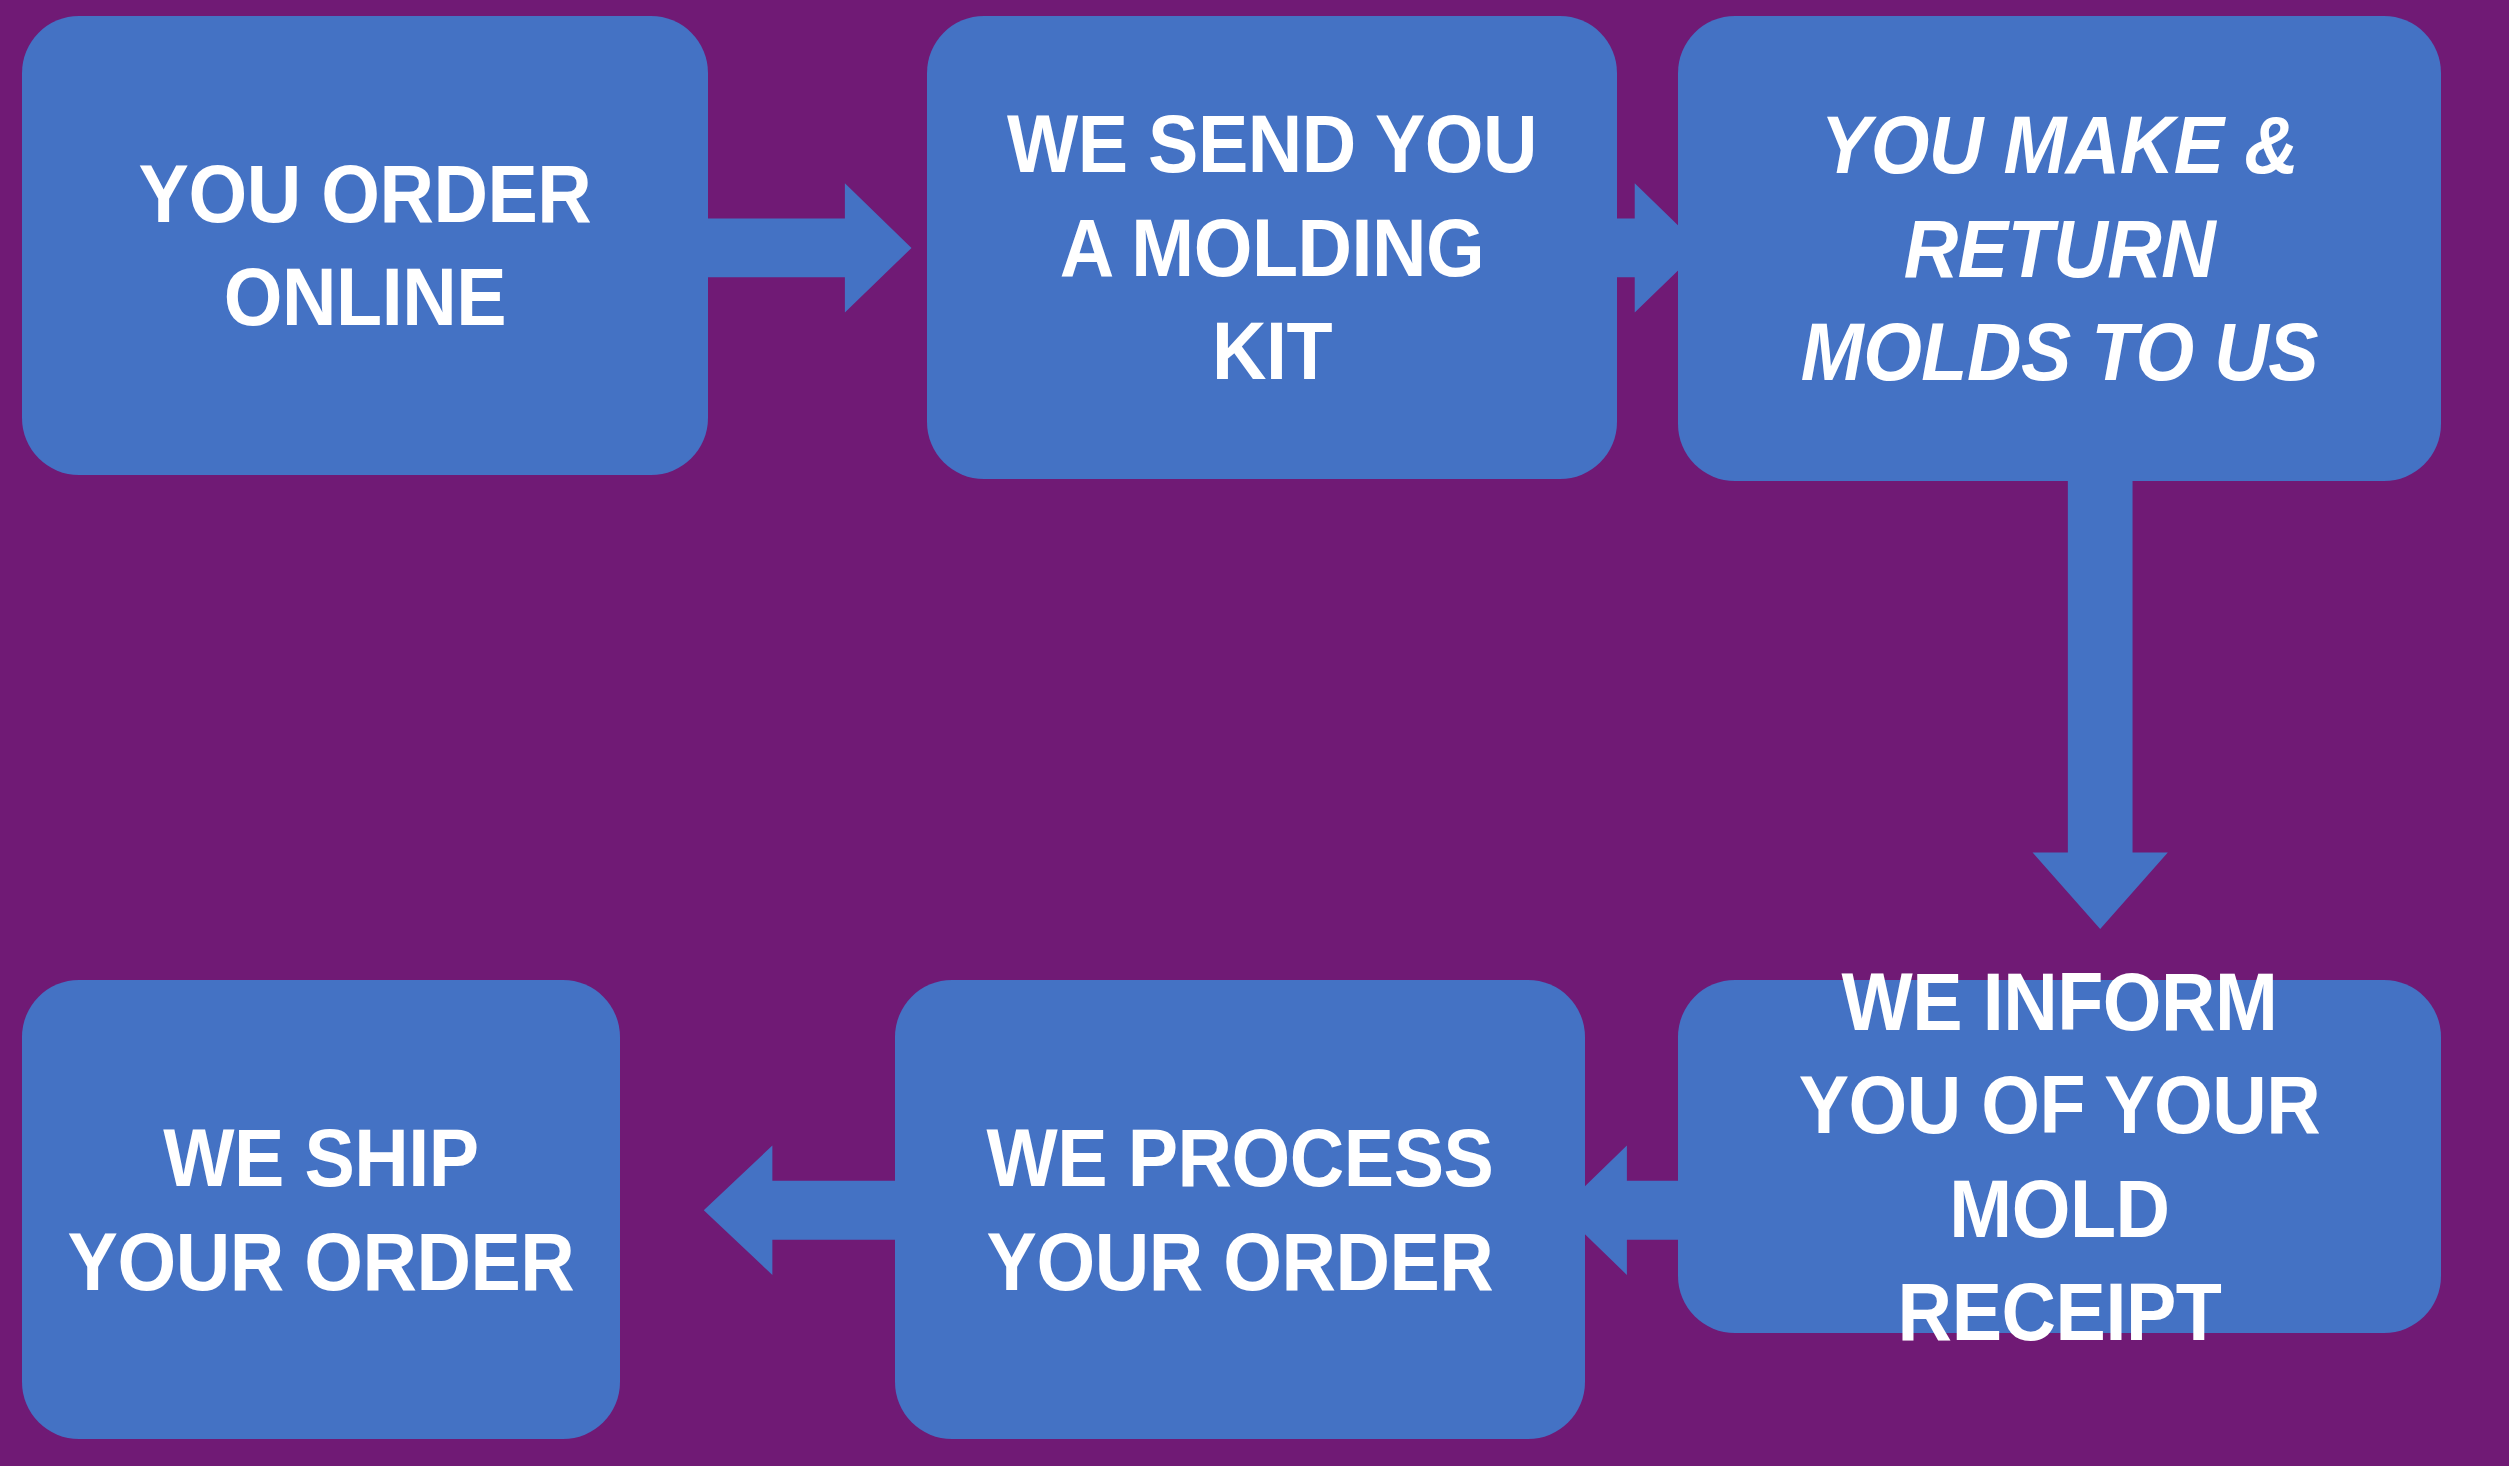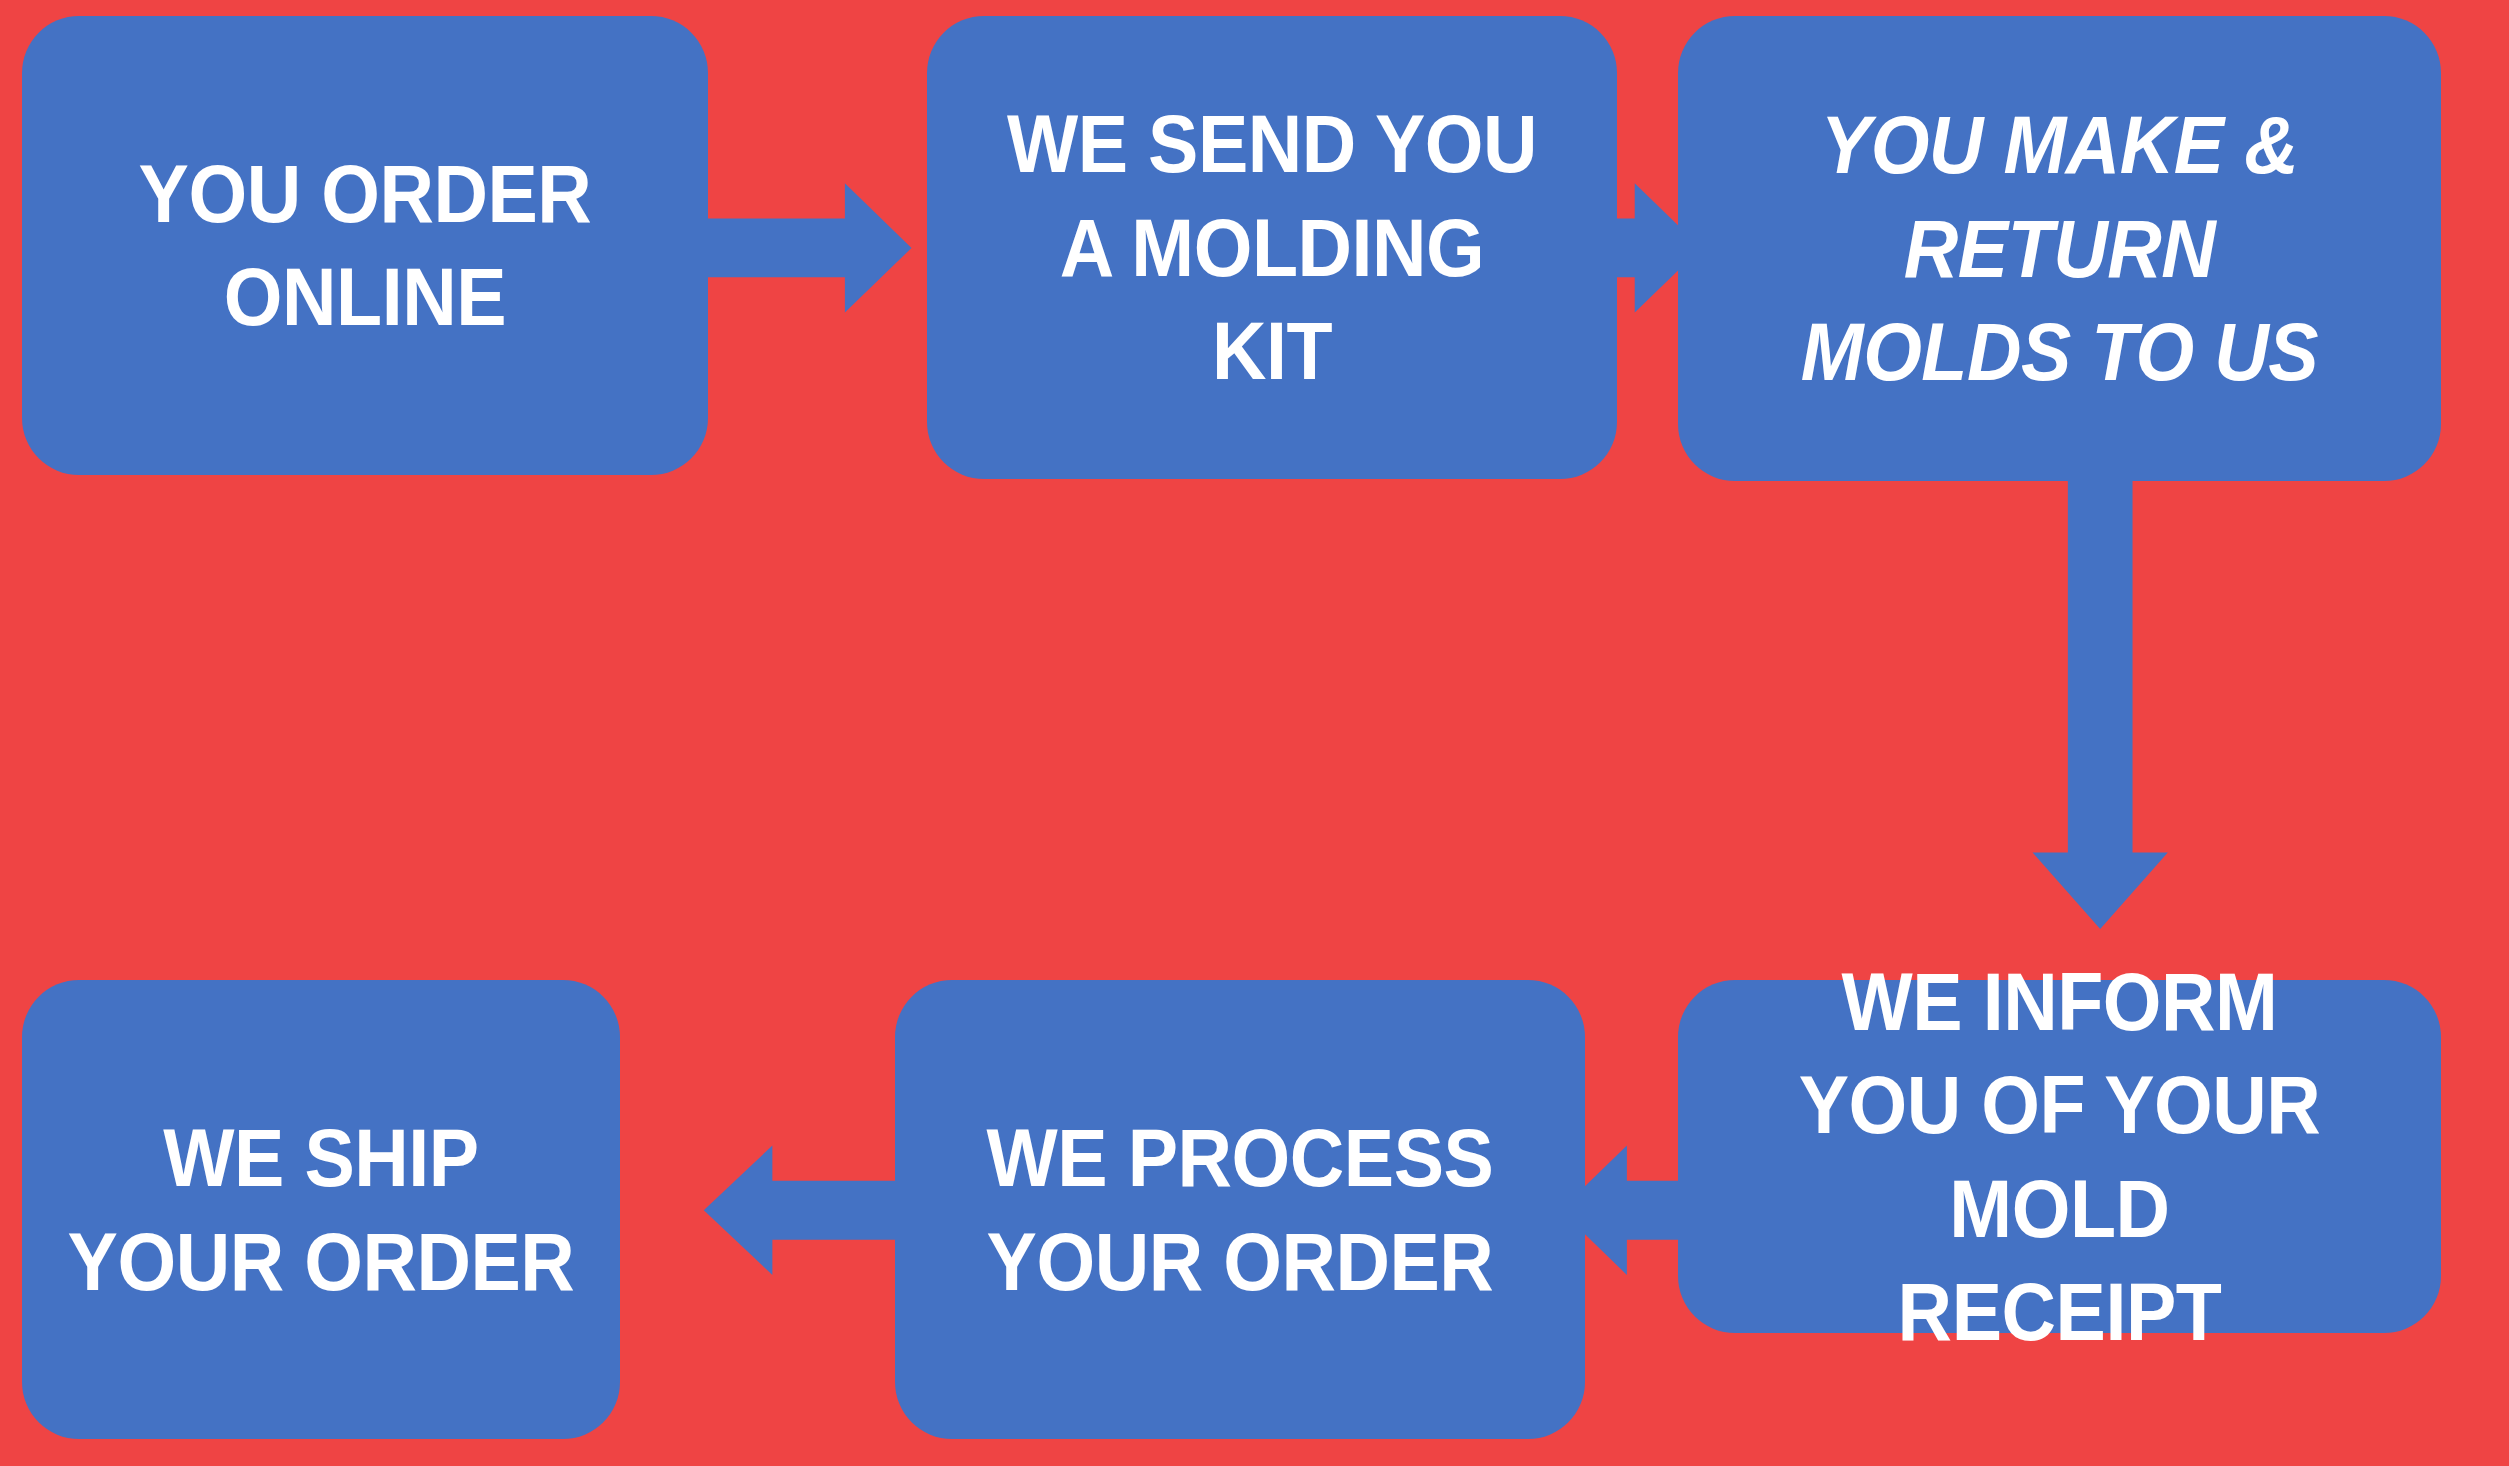--- a/index.html
+++ b/index.html
@@ -8,21 +8,21 @@
     padding: 0;
     background: #ffffff;
   }
   body {
     font-family: "Liberation Sans", "DejaVu Sans", sans-serif;
   }
   #canvas {
     position: relative;
     width: 2509px;
     height: 1466px;
-    background: #ef4444;
+    background: #701a75;
     overflow: hidden;
   }
   .node {
     position: absolute;
     background: #4472C4;
     border-radius: 57px;
     display: flex;
     align-items: center;
     justify-content: center;
     box-sizing: border-box;

